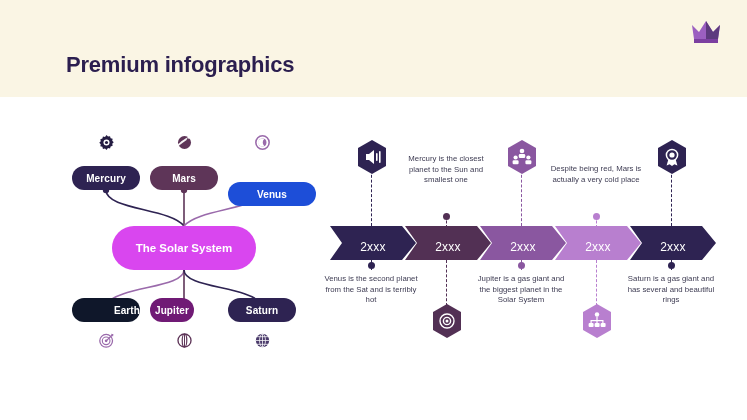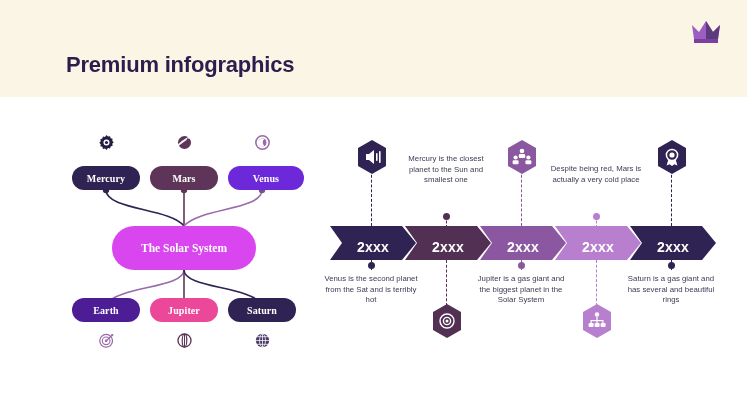--- a/index.html
+++ b/index.html
@@ -17,21 +17,21 @@
     background:#faf5e4;
   }
   .title{
     position:absolute;left:66px;top:52px;
     font-size:22px;font-weight:bold;color:#2b1e4f;
     letter-spacing:-0.2px;white-space:nowrap;
   }
   .crown{position:absolute;left:688px;top:16px;width:36px;height:30px;}
 
   
-  .mindmap{position:absolute;left:60px;top:128px;width:260px;height:232px;font-family:Liberation Serif, serif;}
+  .mindmap{position:absolute;left:60px;top:128px;width:260px;height:232px;}
   .mm-svg{position:absolute;left:0;top:0;}
 
   .pill{
     position:absolute;height:24px;border-radius:12px;
     display:flex;align-items:center;justify-content:center;
     color:#ffffff;font-size:10px;font-weight:bold;letter-spacing:.1px;
     box-sizing:border-box;
   }
   .center-pill{
     position:absolute;height:44px;border-radius:22px;
@@ -39,21 +39,21 @@
     color:#ffffff;font-size:11.5px;font-weight:bold;
   }
   .mm-icon{position:absolute;width:17px;height:17px;}
 
   
   .timeline{position:absolute;left:330px;top:132px;width:390px;height:230px;}
   .chev{position:absolute;top:0;height:34px;}
   .chev .lbl{
     position:absolute;left:0;top:0;width:100%;height:42px;
     display:flex;align-items:center;justify-content:center;
-    color:#ffffff;font-size:14px;font-weight:bold;letter-spacing:.2px;
+    color:#ffffff;font-size:12px;font-weight:normal;letter-spacing:.2px;
     z-index:2;
   }
   .hexwrap{position:absolute;width:30px;height:34px;}
   .tl-txt{
     position:absolute;text-align:center;
     font-size:7.8px;line-height:10.5px;color:#3d3b52;
     width:94px;
   }
   .dashline{position:absolute;width:0;border-left:1.6px dashed #5b2d6e;}
   .dot{position:absolute;width:7px;height:7px;border-radius:50%;}
@@ -106,32 +106,32 @@
       <circle cx="12" cy="12" r="5.6" fill="#9a6aab"></circle>
       <path d="M14.4 7.2a5.6 5.6 0 1 0 0 9.6 6.6 6.6 0 0 1 0-9.6z" fill="#ffffff"></path>
     </svg>
 
     <div class="pill" style="left:12px;top:38px;width:68px;background:#2e2352;">
       <span>Mercury</span>
     </div>
     <div class="pill" style="left:90px;top:38px;width:68px;background:#5e3558;">
       <span>Mars</span>
     </div>
-    <div class="pill" style="left:168px;top:38px;width:76px;background:#6d28d9;">
+    <div class="pill" style="left:168px;top:54px;width:88px;background:#1d4ed8;">
       <span>Venus</span>
     </div>
 
     <div class="center-pill" style="left:52px;top:98px;width:144px;background:#d946ef;">
       <span>The Solar System</span>
     </div>
 
-    <div class="pill" style="left:12px;top:170px;width:68px;background:#4c1d95;">
+    <div class="pill" style="left:12px;top:170px;width:68px;background:#0f172a;justify-content:flex-end;">
       <span>Earth</span>
     </div>
-    <div class="pill" style="left:90px;top:170px;width:68px;background:#ec4899;">
+    <div class="pill" style="left:90px;top:170px;width:44px;background:#701a75;">
       <span>Jupiter</span>
     </div>
     <div class="pill" style="left:168px;top:170px;width:68px;background:#2e2352;">
       <span>Saturn</span>
     </div>
 
     <svg class="mm-icon" style="left:37.5px;top:204px;" viewBox="0 0 24 24">
       <circle cx="11.5" cy="12.5" r="9" fill="none" stroke="#9a6aab" stroke-width="1.8"></circle>
       <circle cx="11.5" cy="12.5" r="5.4" fill="none" stroke="#9a6aab" stroke-width="1.6"></circle>
       <circle cx="11.5" cy="12.5" r="1.9" fill="#9a6aab"></circle>

